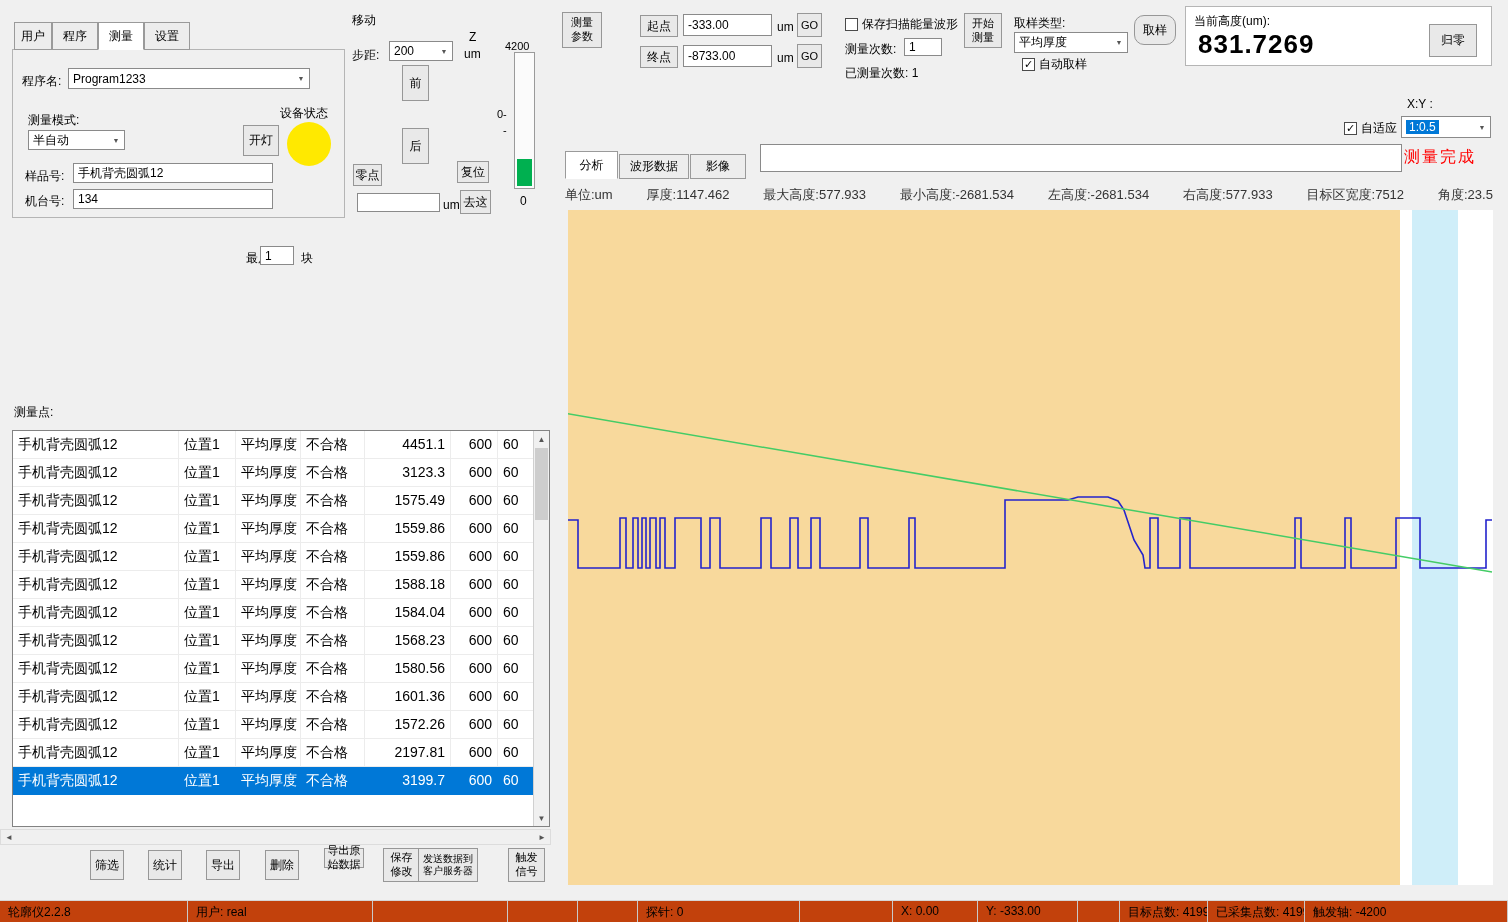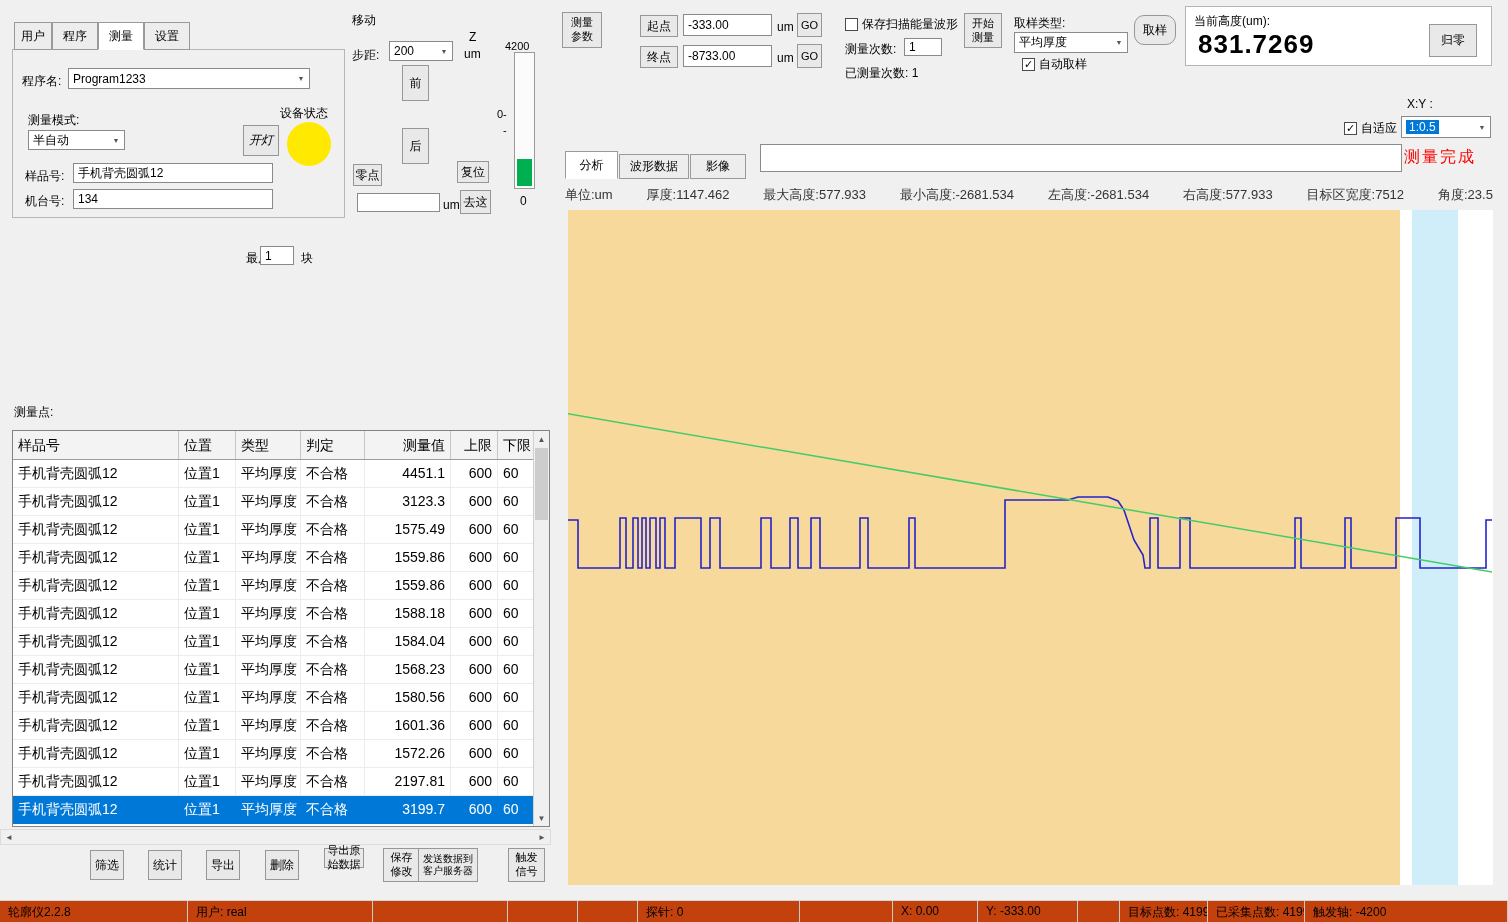--- a/index.html
+++ b/index.html
@@ -91,21 +91,21 @@
   <span>Program1233</span>
   <span class="dd-arrow"></span>
 </div>
 
 <div class="abs label" style="left:28px;top:112px;">测量模式:</div>
 <div class="abs label" style="left:280px;top:105px;">设备状态</div>
 <div class="dropdown abs" style="left:28px;top:130px;width:97px;height:20px;">
   <span>半自动</span>
   <span class="dd-arrow"></span>
 </div>
-<div class="btn abs" style="left:243px;top:125px;width:36px;height:31px;font-style:italic;">开灯</div>
+<div class="btn abs" style="left:243px;top:125px;width:36px;height:31px;">开灯</div>
 <div class="abs" style="left:287px;top:122px;width:44px;height:44px;border-radius:50%;background:var(--status-light,#ffe900);"></div>
 
 <div class="abs label" style="left:25px;top:168px;">样品号:</div>
 <input class="input abs" style="left: 73px; top: 163px; width: 200px; height: 20px;" value="手机背壳圆弧12">
 <div class="abs label" style="left:25px;top:193px;">机台号:</div>
 <input class="input abs" style="left: 73px; top: 189px; width: 200px; height: 20px;" value="134">
 
 <div class="abs label" style="left:246px;top:250px;">最后</div>
 <input class="input abs" style="left: 260px; top: 246px; width: 34px; height: 19px;" value="1">
 <div class="abs label" style="left:301px;top:250px;">块</div>
@@ -209,29 +209,20 @@
       <rect x="0" y="0" width="832" height="675" fill="#f8d99c"></rect>
       <rect x="844" y="0" width="46" height="675" fill="#cfeef9"></rect>
       <polyline points="0,310 10,310 10,358 52,358 52,308 58,308 58,358 65,358 65,308 70,308 70,358 74,358 74,308 78,308 78,358 82,358 82,308 88,308 88,358 92,358 92,308 97,308 97,358 107,358 107,308 133,308 133,358 142,358 142,308 152,308 152,358 193,358 193,308 203,308 203,358 222,358 222,308 230,308 230,358 243,358 243,308 252,308 252,358 292,358 292,308 300,308 300,358 341,358 341,308 347,308 347,358 437,358 437,290 500,290 510,287 540,287 550,291 556,300 566,330 575,345 577,358 582,358 582,308 590,308 590,358 612,358 612,308 622,308 622,358 727,358 727,308 733,308 733,358 777,358 777,308 783,308 783,358 828,358 828,308 852,308 852,358 918,358 918,310 924,310" fill="none" stroke="#2323cc" stroke-width="1.6" stroke-linejoin="miter"></polyline>
       <polyline points="-5,203 924,362" fill="none" stroke="#44cc66" stroke-width="1.5" stroke-linejoin="miter"></polyline>
     </svg>
 </div>
 
 <div class="abs label" style="left:14px;top:404px;">测量点:</div>
 
 <div class="abs" style="left:12px;top:430px;width:538px;height:397px;background:#fff;border:1px solid #828282;overflow:hidden;">
-  <div id="grid-header" class="grid-header">
-      <div class="cell" style="width: 166px; text-align: left;">样品号</div>
-      <div class="cell" style="width: 57px; text-align: left;">位置</div>
-      <div class="cell" style="width: 65px; text-align: left;">类型</div>
-      <div class="cell" style="width: 64px; text-align: left;">判定</div>
-      <div class="cell" style="width: 86px; text-align: right;">测量值</div>
-      <div class="cell" style="width: 47px; text-align: right;">上限</div>
-      <div class="cell" style="width: 36px; text-align: left;">下限</div>
-    </div>
   <div id="grid-body">
       <div class="grid-row">
         <div class="cell" style="width: 166px; text-align: left;">手机背壳圆弧12</div>
         <div class="cell" style="width: 57px; text-align: left;">位置1</div>
         <div class="cell" style="width: 65px; text-align: left;">平均厚度</div>
         <div class="cell" style="width: 64px; text-align: left;">不合格</div>
         <div class="cell" style="width: 86px; text-align: right;">4451.1</div>
         <div class="cell" style="width: 47px; text-align: right;">600</div>
         <div class="cell" style="width: 36px; text-align: left;">60</div>
       </div>

